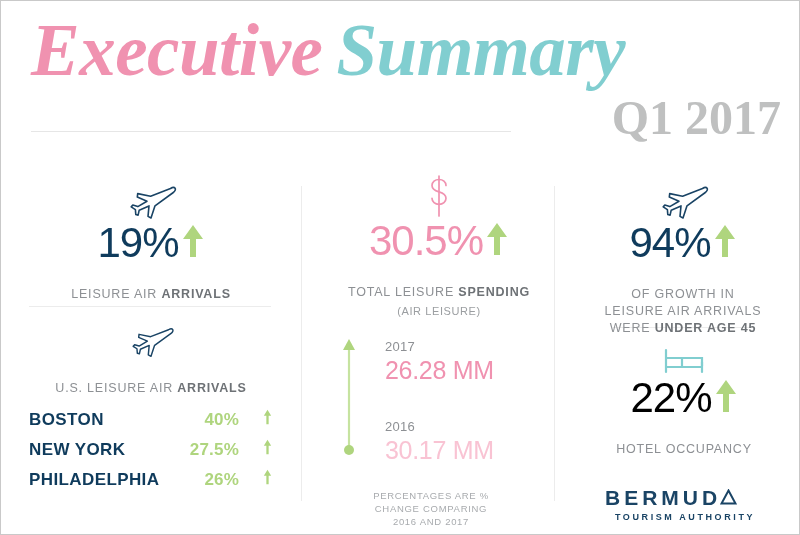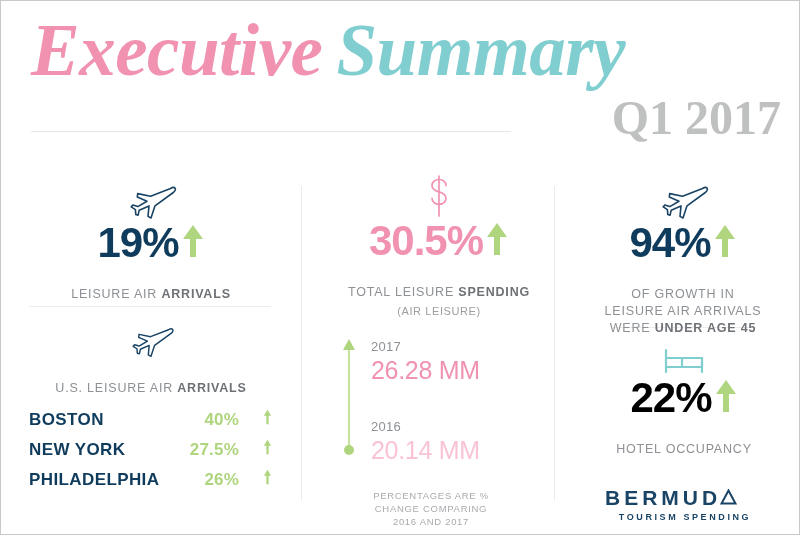--- a/index.html
+++ b/index.html
@@ -95,21 +95,21 @@
   }
 
   .stat-row {
     display: flex;
     align-items: center;
     justify-content: center;
     gap: 2px;
   }
   .stat-number {
     font-family: "Liberation Sans", sans-serif;
-    font-weight: bold;
+    font-weight: normal;
     letter-spacing: -1px;
   }
   .big-navy { color: #0F3B5C; font-size: 42px; line-height: 44px; }
   .big-pink { color: #F092B0; font-size: 42px; line-height: 44px; }
   .big-teal { color: #000000; font-size: 42px; line-height: 44px; }
 
   .caption {
     font-family: "Liberation Sans", sans-serif;
     font-size: 12.5px;
     letter-spacing: 0.8px;
@@ -157,21 +157,21 @@
     letter-spacing: 0.2px;
   }
 
   
   .years {
     position: absolute;
     left: 340px;
     top: 338px;
     width: 200px;
     display: flex;
-    gap: 14px;
+    gap: 28px;
   }
   .years-axis { width: 16px; height: 118px; position: relative; }
   .years-labels { flex: 1; }
   .year-group { text-align: left; }
   .year-label {
     font-family: "Liberation Sans", sans-serif;
     font-size: 13px;
     color: #8d9094;
     letter-spacing: 0.3px;
     line-height: 16px;
@@ -363,21 +363,21 @@
       </svg>
     </div>
     <div class="years-labels">
       <div class="year-group">
         <div class="year-label">2017</div>
         <div class="year-value top">26.28 MM</div>
       </div>
       <div class="year-gap"></div>
       <div class="year-group">
         <div class="year-label">2016</div>
-        <div class="year-value bottom">20.14 MM</div>
+        <div class="year-value bottom">30.17 MM</div>
       </div>
     </div>
   </div>
 
   <div class="block" style="left:593px; top:345px; width:180px;">
     <span class="icon-wrap">
       <svg width="44" height="30" viewBox="0 0 44 30" fill="none" stroke="#81CED0" stroke-width="2.2" stroke-linecap="round">
         <path d="M4 4 L4 26"></path>
         <path d="M4 21 L40 21"></path>
         <path d="M40 16 L40 26"></path>
@@ -404,16 +404,16 @@
 
   <div class="logo">
     <div class="logo-main">
       <span>BERMUD</span>
       <span style="display:inline-block;margin-left:-1px;">
         <svg width="17" height="16" viewBox="0 0 17 16" fill="none" stroke="#1A4465" stroke-width="2" stroke-linejoin="miter">
           <path d="M8.5 1.5 L15.5 14.5 L1.5 14.5 Z"></path>
         </svg>
       </span>
     </div>
-    <div class="logo-sub">TOURISM SPENDING</div>
+    <div class="logo-sub">TOURISM AUTHORITY</div>
   </div>
 
 </div>
 
 </body></html>

